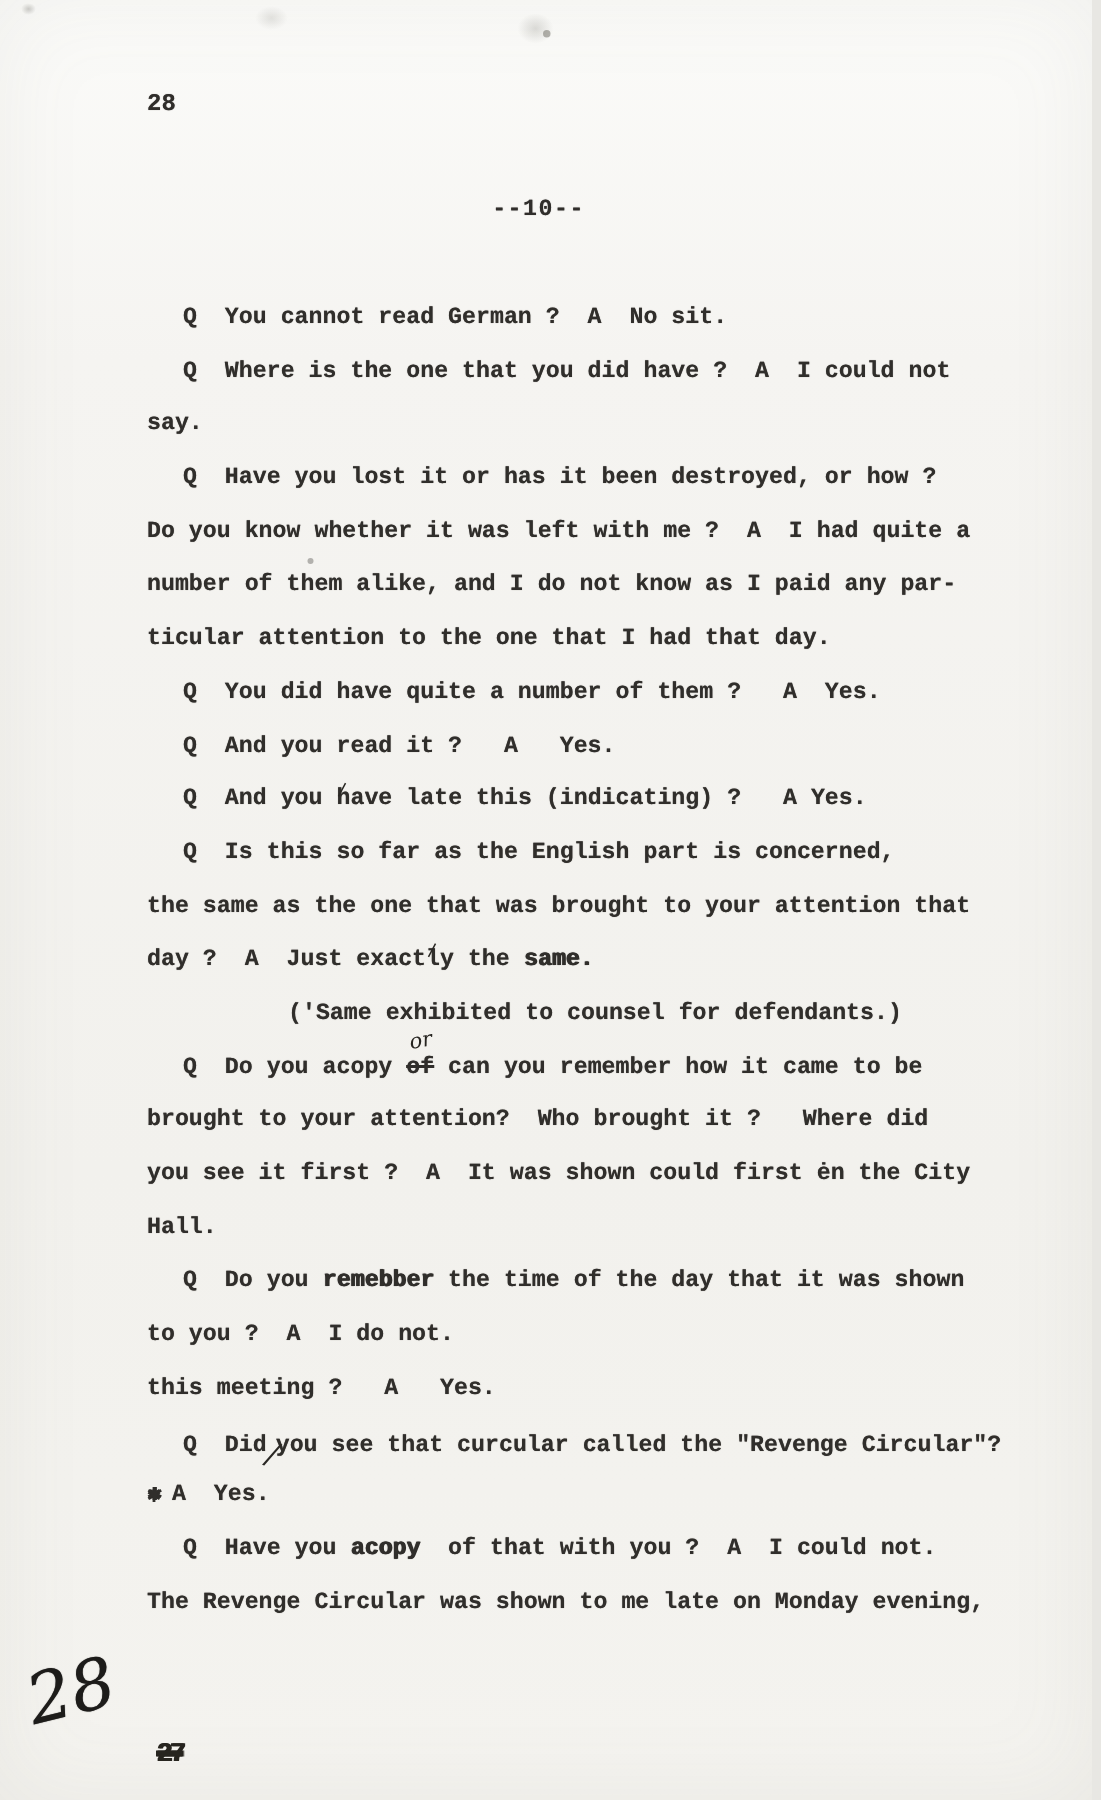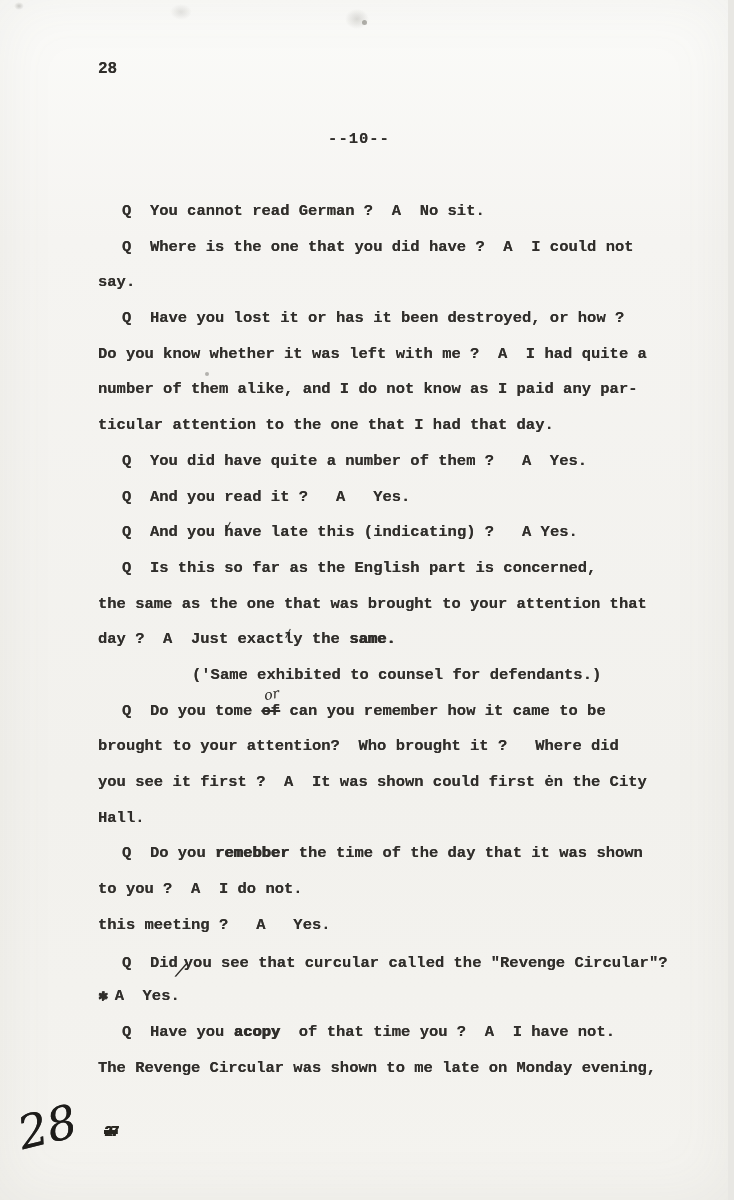--- a/index.html
+++ b/index.html
@@ -50,22 +50,22 @@
     font-weight:900;filter:blur(.4px);letter-spacing:-2px;
     text-shadow:1px 0 currentColor,0 1px currentColor;
   }
   #handwritten-page-number{
     position:absolute;left:18px;top:1100px;
     font-family:"DejaVu Serif", serif;font-style:italic;font-weight:400;
     font-size:46px;color:#1d1c1a;transform:rotate(-14deg);
     text-shadow:0 0 .6px rgba(25,24,22,.8);
   }
   #struck-page-number{
-    position:absolute;left:104px;top:1124px;
-    font-family:"Liberation Mono", monospace;font-weight:900;font-size:14px;
+    position:absolute;left:104px;top:1160px;
+    font-family:"Liberation Mono", monospace;font-weight:900;font-size:18px;
     letter-spacing:-2px;color:#27251f;
     text-decoration:line-through;text-decoration-thickness:4px;
     filter:blur(.3px);text-shadow:1px 0 currentColor;
   }
   .smudge{position:absolute;border-radius:50%;pointer-events:none;}
   .sm1{left:170px;top:4px;width:22px;height:16px;background:radial-gradient(rgba(120,118,112,.18),transparent 70%);}
   .sm2{left:344px;top:8px;width:26px;height:22px;background:radial-gradient(rgba(110,108,100,.22),transparent 65%);}
   .sm3{left:362px;top:20px;width:5px;height:5px;background:rgba(90,88,80,.45);filter:blur(.5px);}
   .sm4{left:14px;top:2px;width:10px;height:8px;background:radial-gradient(rgba(100,98,92,.3),transparent 70%);}
   .sm5{left:205px;top:372px;width:4px;height:4px;background:rgba(80,78,72,.4);filter:blur(.5px);}
@@ -92,29 +92,29 @@
       <div class="t-line ind-0"><span class="seg">Do you know whether it was left with me ?  A  I had quite a</span></div>
       <div class="t-line ind-0"><span class="seg">number of them alike, and I do not know as I paid any par-</span></div>
       <div class="t-line ind-0"><span class="seg">ticular attention to the one that I had that day.</span></div>
       <div class="t-line ind-q"><span class="seg">Q  You did have quite a number of them ?   A  Yes.</span></div>
       <div class="t-line ind-q"><span class="seg">Q  And you read it ?   A   Yes.</span></div>
       <div class="t-line ind-q"><span class="seg">Q  And you </span><span class="seg seg-over">h</span><span class="seg">ave late this (indicating) ?   A Yes.</span></div>
       <div class="t-line ind-q"><span class="seg">Q  Is this so far as the English part is concerned,</span></div>
       <div class="t-line ind-0"><span class="seg">the same as the one that was brought to your attention that</span></div>
       <div class="t-line ind-0"><span class="seg">day ?  A  Just exact</span><span class="seg seg-over">l</span><span class="seg">y the </span><span class="seg seg-b">same.</span></div>
       <div class="t-line ind-p"><span class="seg">('Same exhibited to counsel for defendants.)</span></div>
-      <div class="t-line ind-q"><span class="seg">Q  Do you tome </span><span class="seg seg-strike">of<span class="seg-above">or</span></span><span class="seg"> can you remember how it came to be</span></div>
+      <div class="t-line ind-q"><span class="seg">Q  Do you acopy </span><span class="seg seg-strike">of<span class="seg-above">or</span></span><span class="seg"> can you remember how it came to be</span></div>
       <div class="t-line ind-0"><span class="seg">brought to your attention?  Who brought it ?   Where did</span></div>
       <div class="t-line ind-0"><span class="seg">you see it first ?  A  It was shown could first ėn the City</span></div>
       <div class="t-line ind-0"><span class="seg">Hall.</span></div>
       <div class="t-line ind-q"><span class="seg">Q  Do you </span><span class="seg seg-b">remebber</span><span class="seg"> the time of the day that it was shown</span></div>
       <div class="t-line ind-0"><span class="seg">to you ?  A  I do not.</span></div>
       <div class="t-line ind-0"><span class="seg">this meeting ?   A   Yes.</span></div>
       <div class="t-line ind-q"><span class="seg">Q  Did</span><span class="seg seg-slash">∕</span><span class="seg">you see that curcular called the "Revenge Circular"?</span></div>
       <div class="t-line ind-0"><span class="seg seg-blot">✱</span><span class="seg"> A  Yes.</span></div>
-      <div class="t-line ind-q"><span class="seg">Q  Have you </span><span class="seg seg-b">acopy</span><span class="seg">  of that time you ?  A  I have not.</span></div>
+      <div class="t-line ind-q"><span class="seg">Q  Have you </span><span class="seg seg-b">acopy</span><span class="seg">  of that with you ?  A  I could not.</span></div>
       <div class="t-line ind-0"><span class="seg">The Revenge Circular was shown to me late on Monday evening,</span></div>
     </div>
 
   <div id="handwritten-page-number">28</div>
 
   <div id="struck-page-number">27</div>
 </div>
 
 </body></html>

